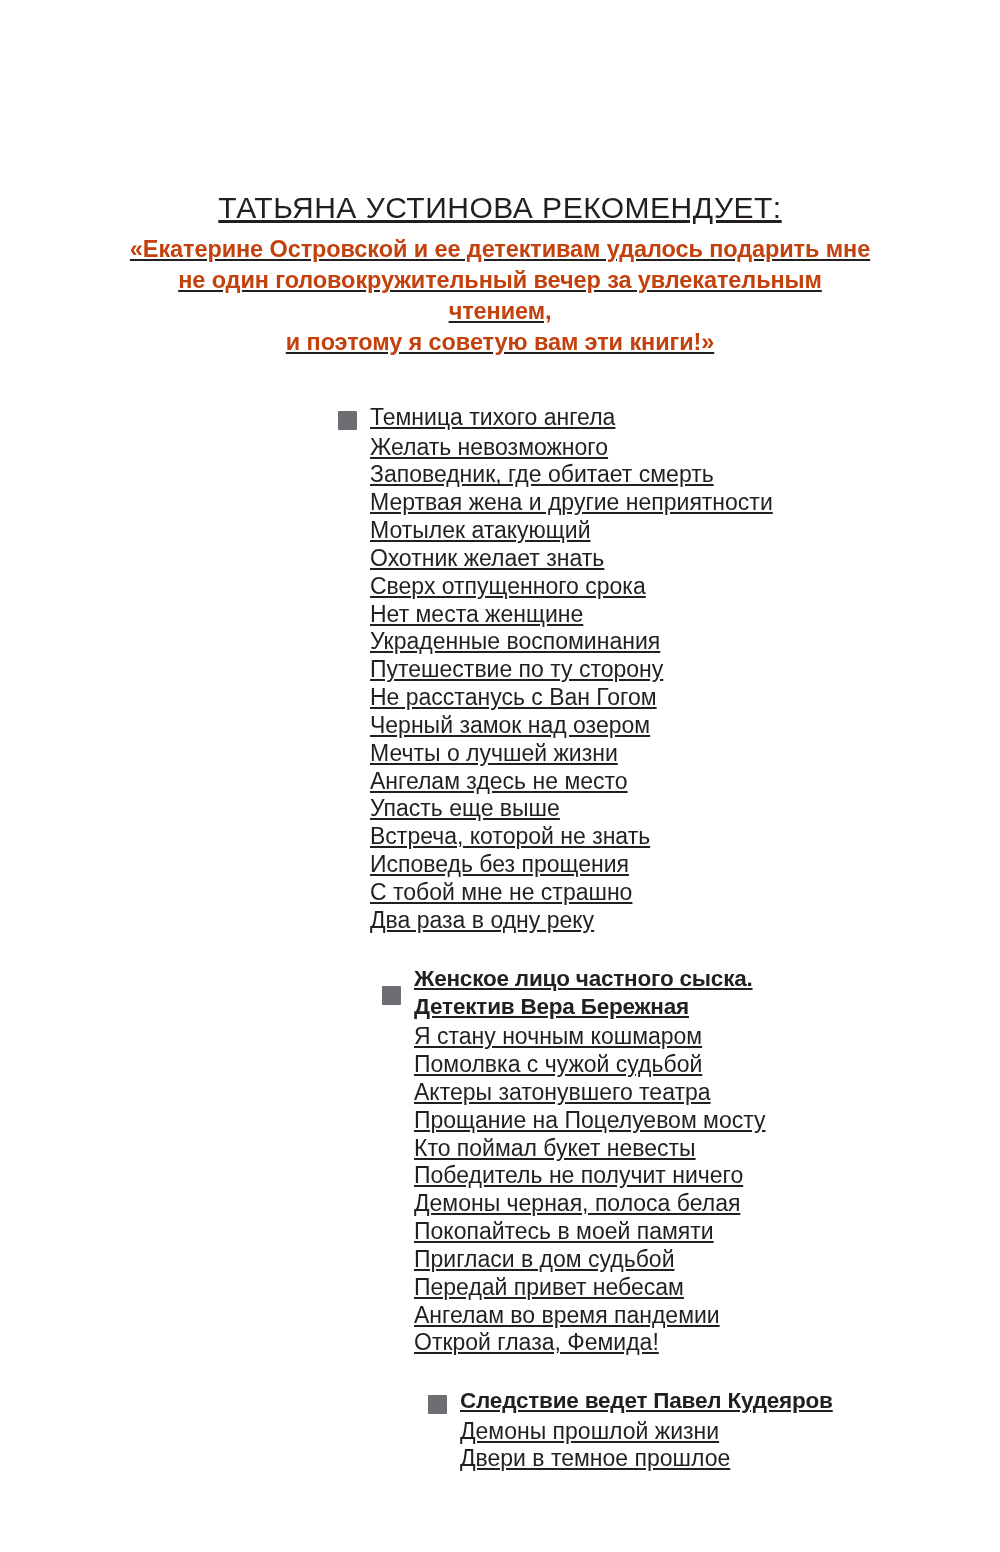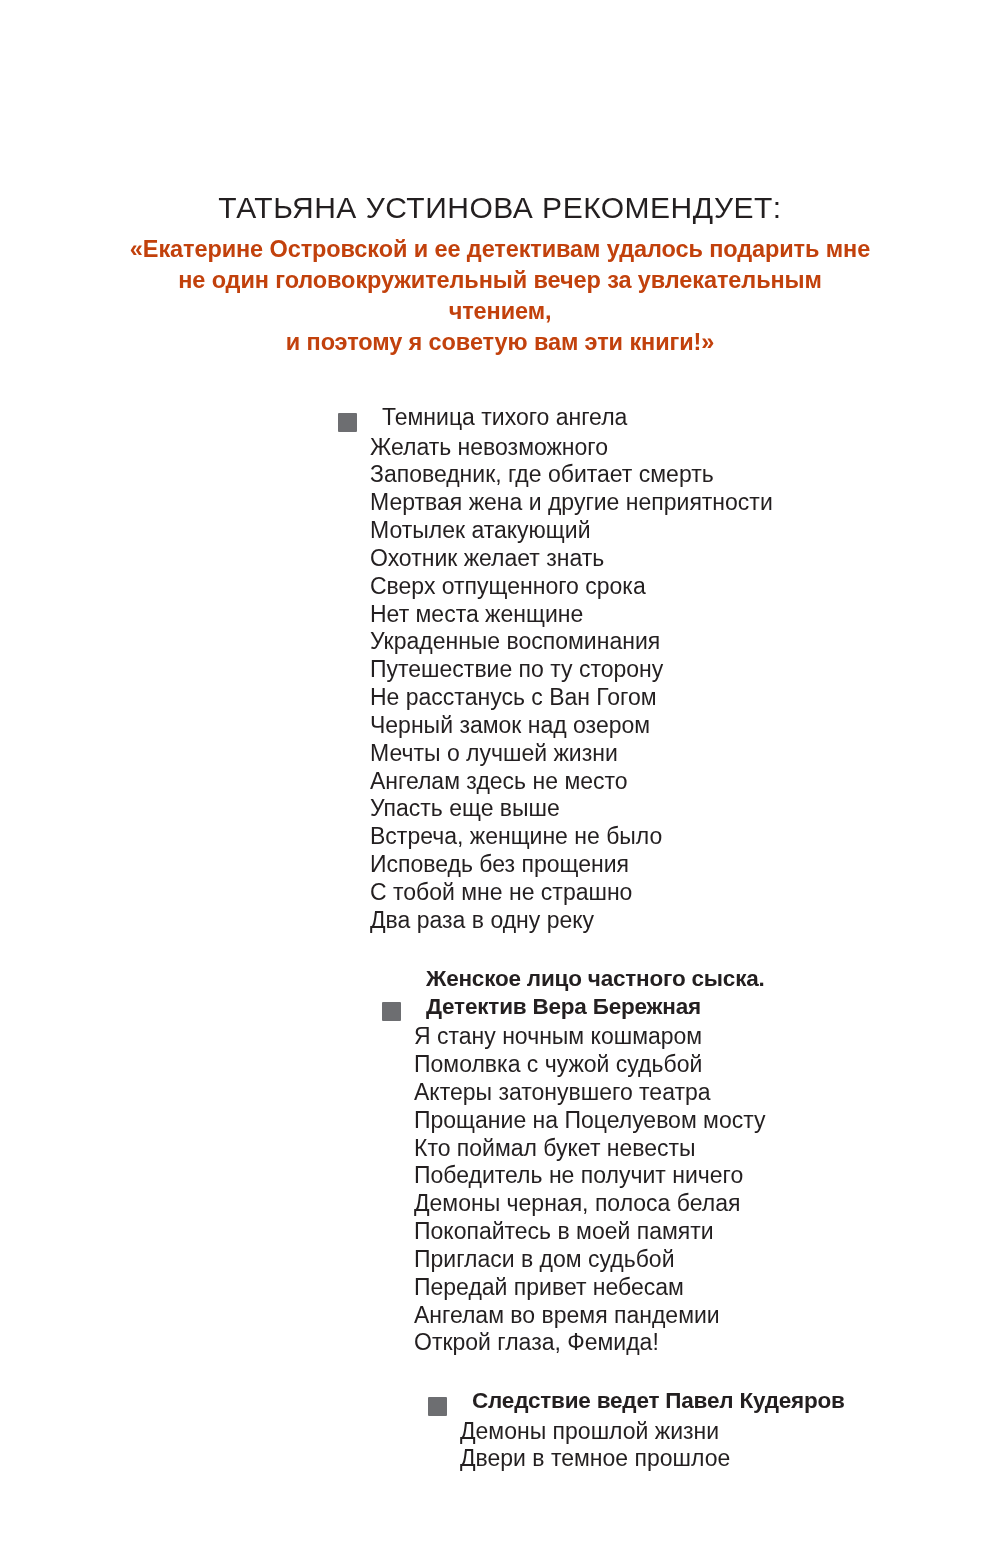--- a/index.html
+++ b/index.html
@@ -14,20 +14,21 @@
     color: #231f20;
     -webkit-font-smoothing: antialiased;
   }
 
   .page {
     position: relative;
     width: 1000px;
     height: 1336px;
     box-sizing: border-box;
     padding: 190px 70px 40px 70px;
+    text-decoration: underline;
   }
 
   
   .header {
     text-align: center;
     margin: 0 auto;
     width: 760px;
   }
   .header-title {
     font-size: 30px;
@@ -59,22 +60,21 @@
     margin-top: 30px;
   }
 
   .group-1 { margin-left: 268px; }
   .group-2 { margin-left: 312px; }
   .group-3 { margin-left: 358px; }
 
   .group-head {
     position: relative;
     display: flex;
-    align-items: flex-end;
-    gap: 12px;
+    align-items: center;
   }
   .bullet {
     width: 19px;
     height: 19px;
     background: #6d6e71;
     flex: 0 0 auto;
     margin-top: 6px;
     margin-right: 13px;
     border-radius: 1px;
   }
@@ -141,21 +141,21 @@
         <li>Охотник желает знать</li>
         <li>Сверх отпущенного срока</li>
         <li>Нет места женщине</li>
         <li>Украденные воспоминания</li>
         <li>Путешествие по ту сторону</li>
         <li>Не расстанусь с Ван Гогом</li>
         <li>Черный замок над озером</li>
         <li>Мечты о лучшей жизни</li>
         <li>Ангелам здесь не место</li>
         <li>Упасть еще выше</li>
-        <li>Встреча, женщине не было</li>
+        <li>Встреча, которой не знать</li>
         <li>Исповедь без прощения</li>
         <li>С тобой мне не страшно</li>
         <li>Два раза в одну реку</li>
       </ul>
     </div>
 
     <div class="group group-2">
       <div class="group-head">
         <span class="bullet"></span>
         <span class="group-head-text bold">

